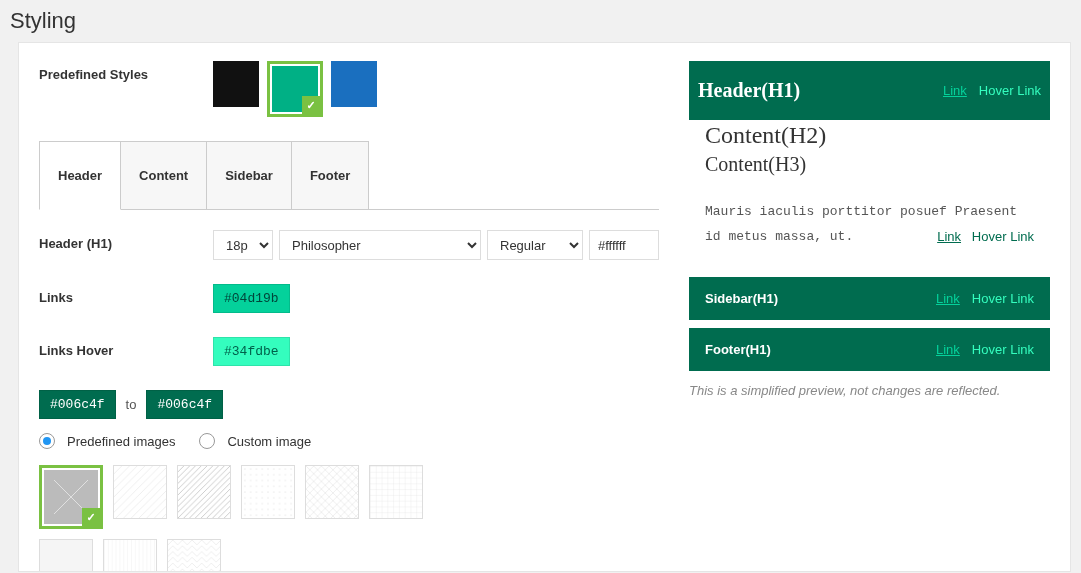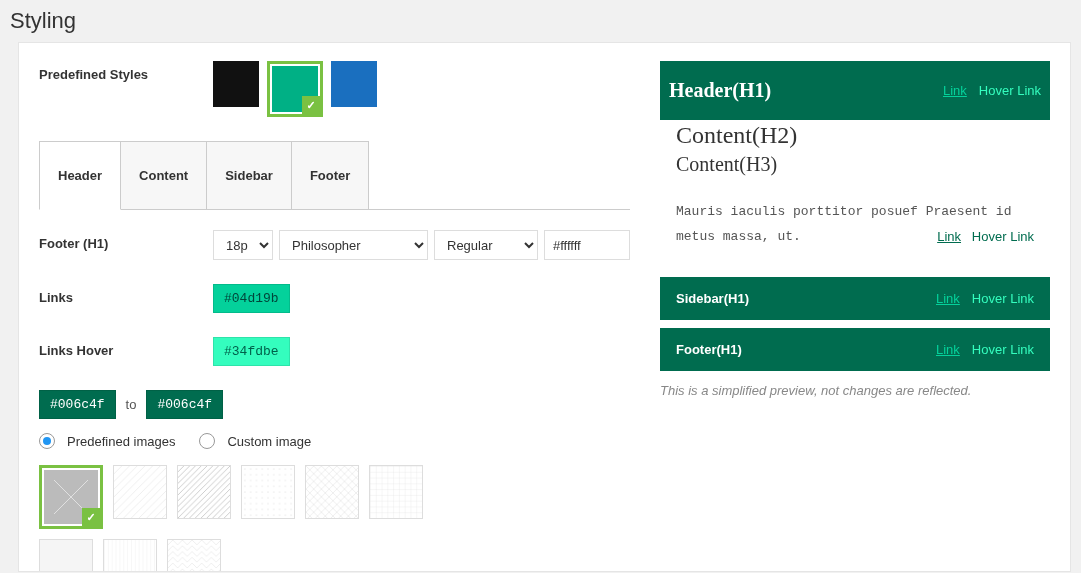--- a/index.html
+++ b/index.html
@@ -25,23 +25,23 @@
 .swatch-wrap.selected .check { position: absolute; bottom: 0; right: 0; width: 18px; height: 18px; background: #7ac142; display: flex; align-items: center; justify-content: center; }
 .swatch-wrap.selected .check::after { content: "✓"; color: #fff; font-size: 11px; font-weight: bold; }
 
 .tabs { display: flex; margin-top: 10px; margin-bottom: 20px; }
 .tab { padding: 26px 18px; border: 1px solid #ccc; background: #f7f7f7; font-size: 13px; font-weight: 600; color: #333; cursor: pointer; margin-right: -1px; }
 .tab.active { background: #fff; border-bottom: 1px solid #fff; position: relative; z-index: 1; }
 .tabs-line { border-top: 1px solid #ccc; margin: -21px 0 20px 0; }
 
 select, input[type=text] { border: 1px solid #ddd; background: #fff; padding: 5px 8px; font-size: 13px; font-family: inherit; color: #333; height: 30px; }
 .sel-size { width: 60px; }
-.sel-font { width: 149px; }
-.sel-weight { width: 104px; }
-.color-input { width: 86px; background: #fff; font-family: "Courier New", monospace; }
+.sel-font { width: 202px; }
+.sel-weight { width: 96px; }
+.color-input { width: 70px; background: #fff; font-family: "Courier New", monospace; }
 .color-chip { display: inline-block; padding: 6px 10px; font-family: "Courier New", monospace; font-size: 13px; color: #fff; border: 1px solid rgba(0,0,0,0.1); }
 .to-text { margin: 0 10px; color: #555; }
 
 .radio-row { display: flex; gap: 24px; align-items: center; margin-bottom: 16px; }
 .radio-opt { display: flex; align-items: center; gap: 12px; cursor: pointer; }
 .radio { width: 16px; height: 16px; border: 1px solid #999; border-radius: 50%; display: inline-flex; align-items: center; justify-content: center; }
 .radio.checked::after { content: ""; width: 8px; height: 8px; background: #2196f3; border-radius: 50%; }
 
 .patterns { display: flex; flex-wrap: wrap; gap: 10px; max-width: 420px; }
 .pattern { width: 54px; height: 54px; border: 1px solid #ddd; background: #fff; cursor: pointer; position: relative; }
@@ -95,21 +95,21 @@
 
         <div class="tabs">
           <div class="tab active">Header</div>
           <div class="tab">Content</div>
           <div class="tab">Sidebar</div>
           <div class="tab">Footer</div>
         </div>
         <div class="tabs-line"></div>
 
         <div class="row">
-          <div class="row-label">Footer (H1)</div>
+          <div class="row-label">Header (H1)</div>
           <div class="row-fields" style="display:flex;gap:6px;align-items:center;">
             <select class="sel-size"><option>18px</option></select>
             <select class="sel-font"><option>Philosopher</option></select>
             <select class="sel-weight"><option>Regular</option></select>
             <input type="text" class="color-input" value="#ffffff" style="">
           </div>
         </div>
 
         <div class="row">
           <div class="row-label">Links</div>

